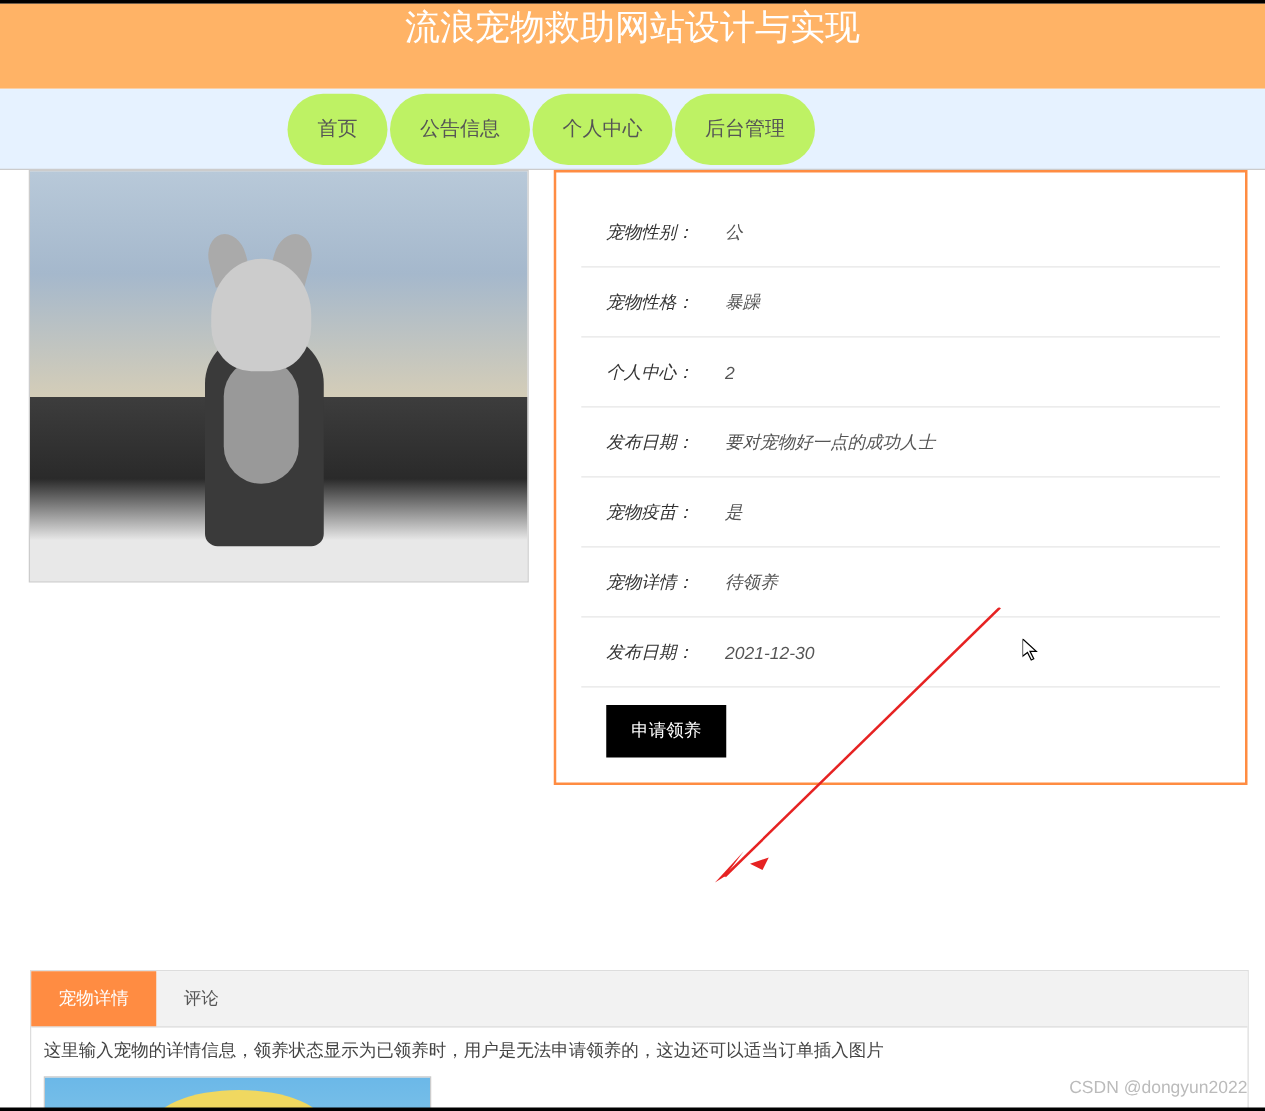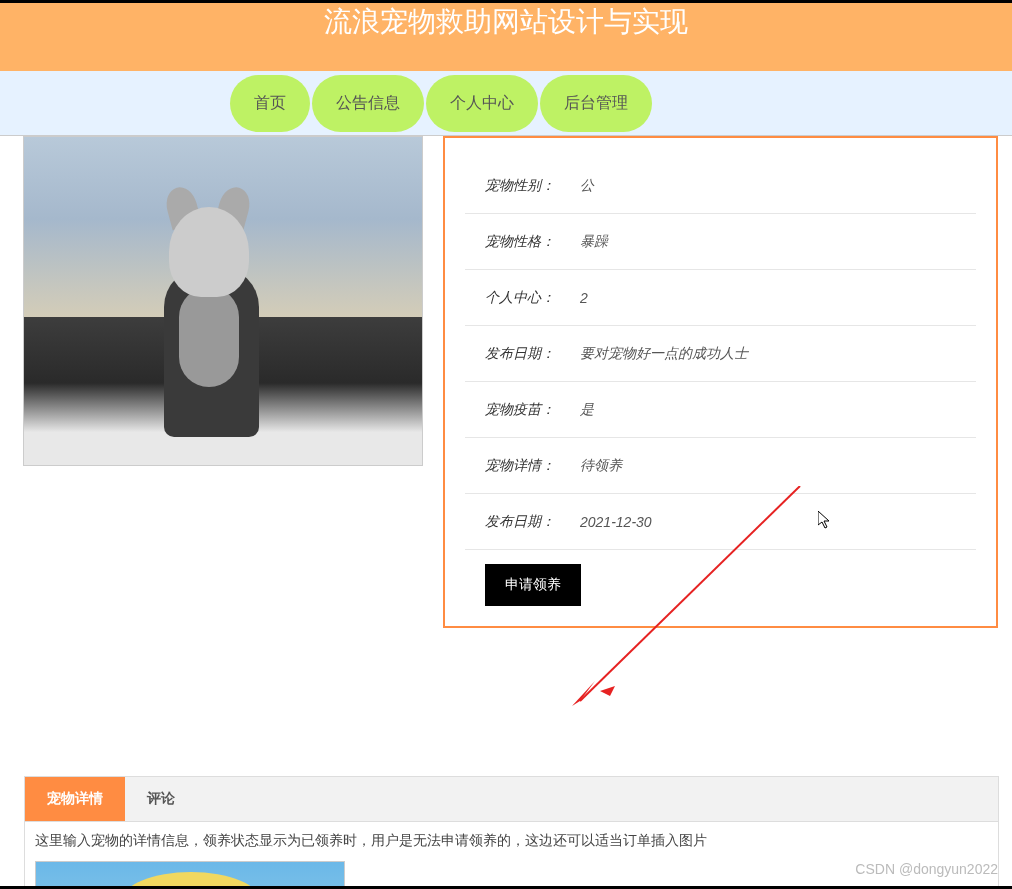--- a/index.html
+++ b/index.html
@@ -28,21 +28,21 @@
     .field-row { padding: 17px 20px; border-bottom: 1px solid #e6e6e6; display: flex; min-height: 56px; align-items: center; font-style: italic; }
     .field-row:last-of-type { border-bottom: 1px solid #e6e6e6; }
     .field-label { width: 95px; color: #333; font-size: 14px; }
     .field-value { color: #555; font-size: 14px; }
     .apply-btn { display: inline-block; background: #000; color: #fff; padding: 12px 20px; font-size: 14px; margin-left: 20px; margin-top: 14px; cursor: pointer; }
     
     .arrow-svg { position: absolute; top: 350px; left: 560px; width: 280px; height: 230px; pointer-events: none; }
     
     .detail-tabs-panel { position: absolute; top: 640px; left: 24px; width: 975px; border: 1px solid #ddd; background: #fff; }
     .tab-row { display: flex; border-bottom: 1px solid #ddd; background: #f2f2f2; }
-    .tab-item { padding: 13px 22px; font-size: 14px; color: #555; cursor: pointer; font-weight: bold; }
+    .tab-item { padding: 13px 22px; font-size: 14px; color: #555; cursor: pointer; }
     .tab-item.active { background: #ff8c42; color: #fff; }
     .detail-content { padding: 10px; }
     .detail-text { font-size: 14px; color: #444; padding-bottom: 8px; }
     .detail-img { width: 310px; height: 170px; background: linear-gradient(to bottom, #6bb8e8 0%, #88c8e8 40%, #e8a060 60%, #d89050 100%); margin-top: 3px; border: 1px solid #ccc; position: relative; overflow: hidden; }
     .dog-hat { position: absolute; left: 85px; top: 10px; width: 140px; height: 60px; background: #f0d860; border-radius: 50% 50% 10px 10px; }
     
     .cursor { position: absolute; top: 375px; left: 818px; font-size: 16px; pointer-events: none; color: #000; }
     .watermark { position: absolute; bottom: 12px; right: 14px; color: #bbb; font-size: 14px; }
     .bottom-border { position: absolute; bottom: 0; left: 0; right: 0; height: 3px; background: #000; }
   </style>

